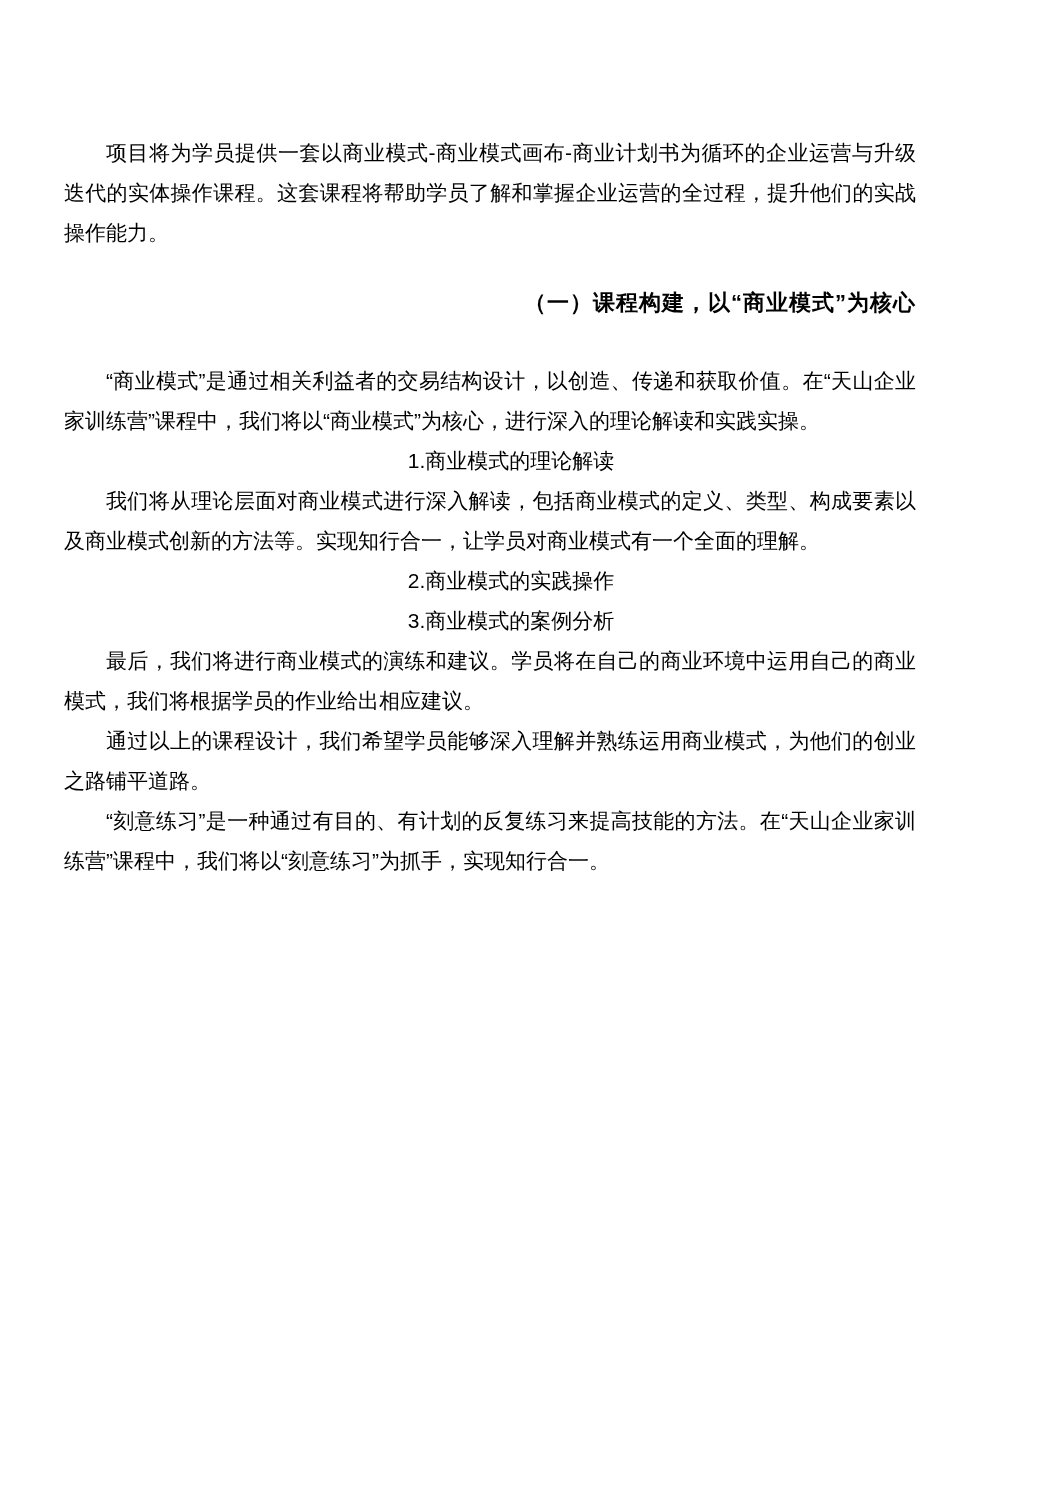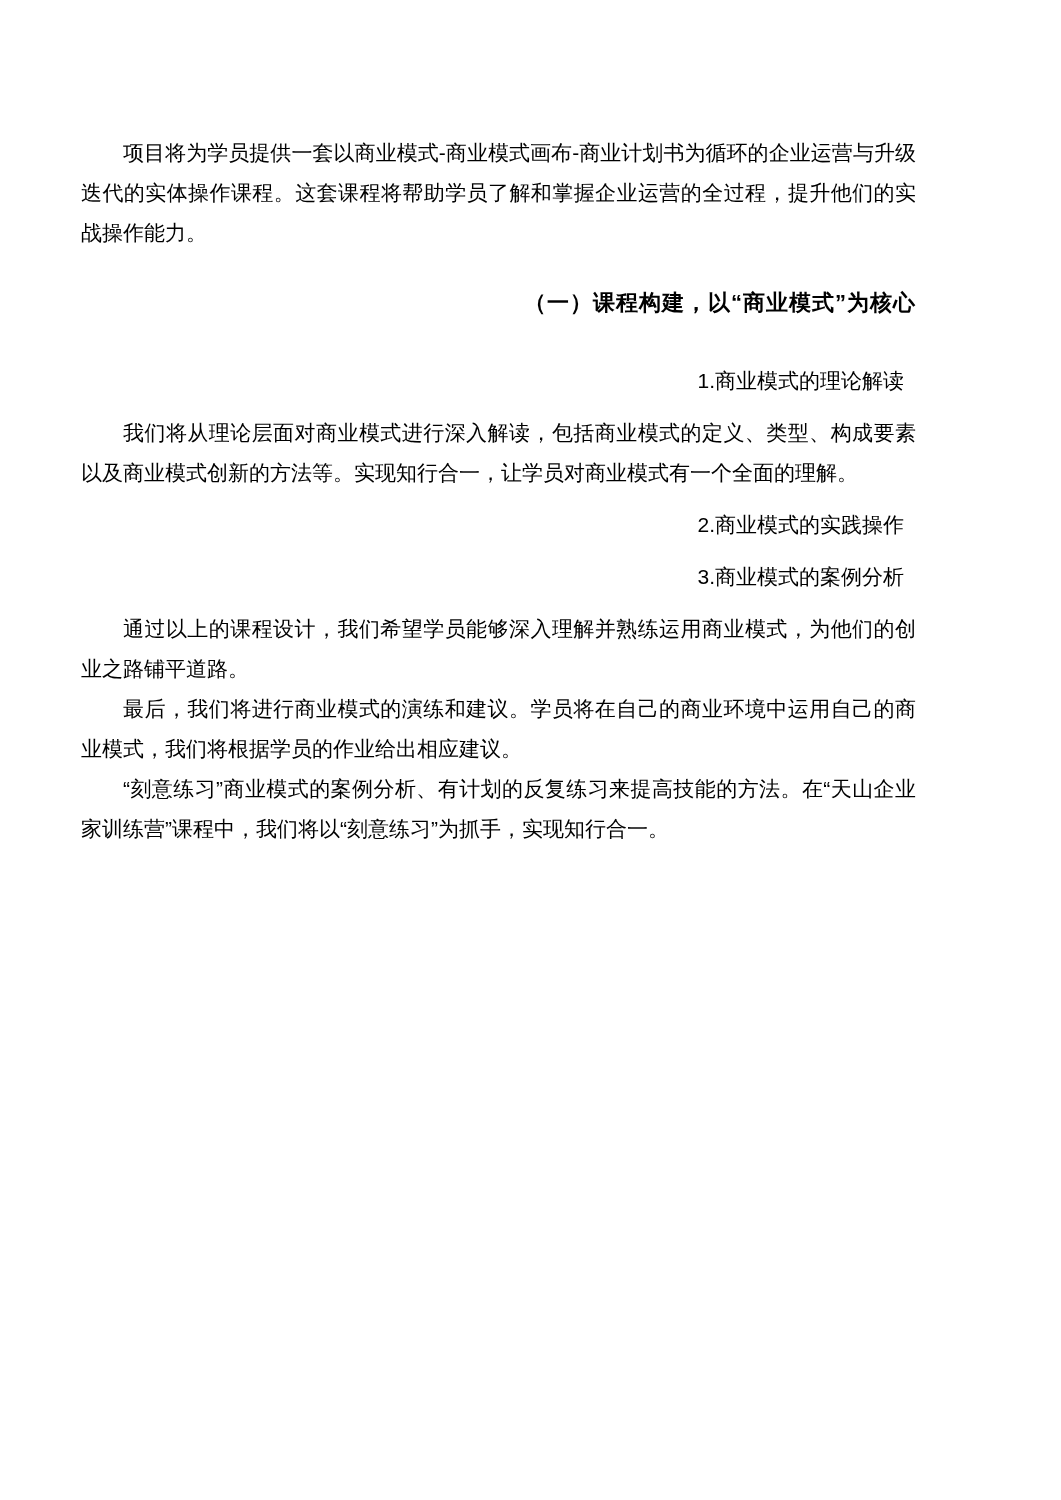--- a/index.html
+++ b/index.html
@@ -7,35 +7,35 @@
     padding: 0;
     background: #ffffff;
   }
   .page {
     position: relative;
     width: 1061px;
     height: 1500px;
     box-sizing: border-box;
     background: #ffffff;
     color: #000000;
-    padding: 133px 145px 0 81px;
+    padding: 133px 145px 0 64px;
     font-family: "Liberation Sans", sans-serif;
     font-size: 21px;
     line-height: 40px;
     overflow: hidden;
   }
   .para {
     margin: 0;
     text-align: justify;
     text-indent: 2em;
     word-break: break-all;
   }
   .item-heading {
-    margin: 12px;
-    text-align: right;
+    margin: 0;
+    text-align: center;
     text-indent: 2em;
   }
   .section-heading {
     margin: 30px 0 38px 0;
     font-size: 22px;
     font-weight: bold;
     line-height: 40px;
     text-align: right;
     text-indent: 2em;
     letter-spacing: 1px;
@@ -43,28 +43,29 @@
 </style>
 </head>
 <body>
 
 <div class="page">
 
   <p class="para">项目将为学员提供一套以商业模式-商业模式画布-商业计划书为循环的企业运营与升级迭代的实体操作课程。这套课程将帮助学员了解和掌握企业运营的全过程，提升他们的实战操作能力。</p>
 
   <h2 class="section-heading">（一）课程构建，以“商业模式”为核心</h2>
 
+  <p class="para">“商业模式”是通过相关利益者的交易结构设计，以创造、传递和获取价值。在“天山企业家训练营”课程中，我们将以“商业模式”为核心，进行深入的理论解读和实践实操。</p>
 
   <p class="item-heading">1.商业模式的理论解读</p>
   <p class="para">我们将从理论层面对商业模式进行深入解读，包括商业模式的定义、类型、构成要素以及商业模式创新的方法等。实现知行合一，让学员对商业模式有一个全面的理解。</p>
 
   <p class="item-heading">2.商业模式的实践操作</p>
 
   <p class="item-heading">3.商业模式的案例分析</p>
 
+  <p class="para">最后，我们将进行商业模式的演练和建议。学员将在自己的商业环境中运用自己的商业模式，我们将根据学员的作业给出相应建议。</p>
+
   <p class="para">通过以上的课程设计，我们希望学员能够深入理解并熟练运用商业模式，为他们的创业之路铺平道路。</p>
 
-  <p class="para">最后，我们将进行商业模式的演练和建议。学员将在自己的商业环境中运用自己的商业模式，我们将根据学员的作业给出相应建议。</p>
 
-
-  <p class="para">“刻意练习”商业模式的案例分析、有计划的反复练习来提高技能的方法。在“天山企业家训练营”课程中，我们将以“刻意练习”为抓手，实现知行合一。</p>
+  <p class="para">“刻意练习”是一种通过有目的、有计划的反复练习来提高技能的方法。在“天山企业家训练营”课程中，我们将以“刻意练习”为抓手，实现知行合一。</p>
 
 </div>
 
 </body></html>

